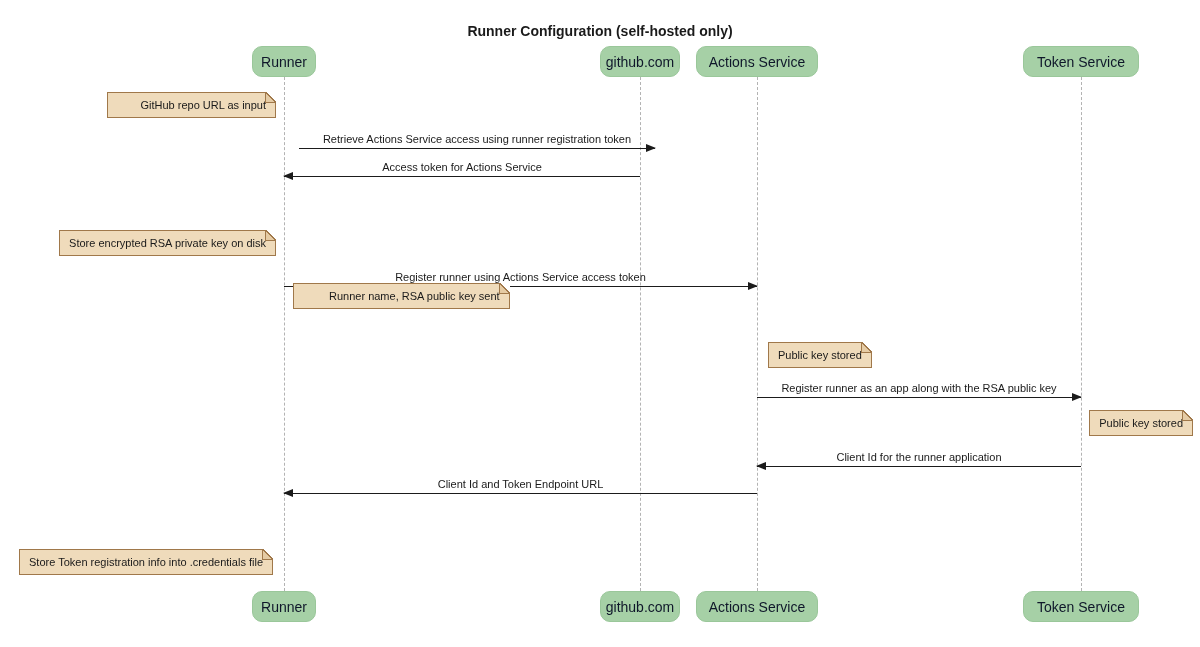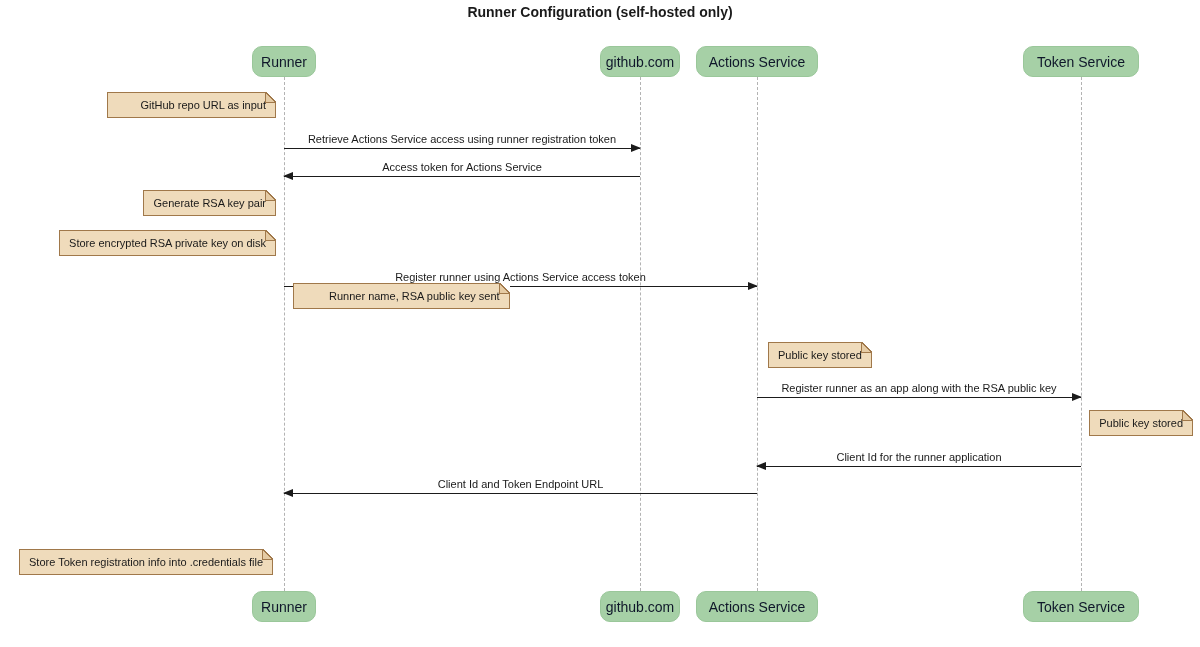--- a/index.html
+++ b/index.html
@@ -1,19 +1,19 @@
 <!DOCTYPE html>
 <html><head>
 <meta charset="utf-8">
 <style>
   html,body{margin:0;padding:0;background:#ffffff;}
   body{font-family:"Liberation Sans","DejaVu Sans",sans-serif;color:#111;}
   .diagram{position:relative;width:1200px;height:647px;background:#ffffff;overflow:hidden;}
 
-  .title{position:absolute;left:0;right:0;top:4px;text-align:center;
+  .title{position:absolute;left:0;right:0;top:23px;text-align:center;
          font-size:14px;font-weight:bold;color:#1a1a1a;}
 
   .lifeline{position:absolute;width:0;border-left:1px dashed #b3b3b3;top:77px;height:514px;}
 
   .participant{position:absolute;height:31px;background:#A6D0A6;border:1px solid #9AC79A;
                border-radius:10px;display:flex;align-items:center;justify-content:center;
                font-size:14px;color:#0f172a;box-sizing:border-box;white-space:nowrap;}
 
   .message{position:absolute;}
   .msg-label{text-align:center;font-size:11px;line-height:13px;padding-bottom:2px;
@@ -46,21 +46,21 @@
   <div class="participant" style="left:252px;top:46px;width:64px;">Runner</div>
   <div class="participant" style="left:600px;top:46px;width:80px;">github.com</div>
   <div class="participant" style="left:696px;top:46px;width:122px;">Actions Service</div>
   <div class="participant" style="left:1023px;top:46px;width:116px;">Token Service</div>
 
   <div class="participant" style="left:252px;top:591px;width:64px;">Runner</div>
   <div class="participant" style="left:600px;top:591px;width:80px;">github.com</div>
   <div class="participant" style="left:696px;top:591px;width:122px;">Actions Service</div>
   <div class="participant" style="left:1023px;top:591px;width:116px;">Token Service</div>
 
-  <div class="message" style="left:284px;top:133px;width:356px;">
+  <div class="message" style="left:299px;top:133px;width:356px;">
     <div class="msg-label">Retrieve Actions Service access using runner registration token</div>
     <div class="msg-line dir-right"></div>
   </div>
 
   <div class="message" style="left:284px;top:161px;width:356px;">
     <div class="msg-label">Access token for Actions Service</div>
     <div class="msg-line dir-left"></div>
   </div>
 
   <div class="message" style="left:757px;top:382px;width:324px;">
@@ -77,20 +77,19 @@
     <div class="msg-label">Client Id for the runner application</div>
     <div class="msg-line dir-left"></div>
   </div>
 
   <div class="message" style="left:284px;top:478px;width:473px;">
     <div class="msg-label">Client Id and Token Endpoint URL</div>
     <div class="msg-line dir-left"></div>
   </div>
 
   <div class="note" style="right:924px;top:92px;padding-left:32px;">GitHub repo URL as input</div>
-  <div class="note" style="right:924px;top:190px;">Generate RSA key pair</div>
   <div class="note" style="right:924px;top:230px;margin-left:40px;">Store encrypted RSA private key on disk</div>
   <div class="note" style="left:293px;top:283px;padding-left:35px;">Runner name, RSA public key sent</div>
   <div class="note" style="left:768px;top:342px;">Public key stored</div>
   <div class="note" style="right:7px;top:410px;">Public key stored</div>
   <div class="note" style="right:927px;top:549px;">Store Token registration info into .credentials file</div>
 
 </div>
 
 </body></html>

